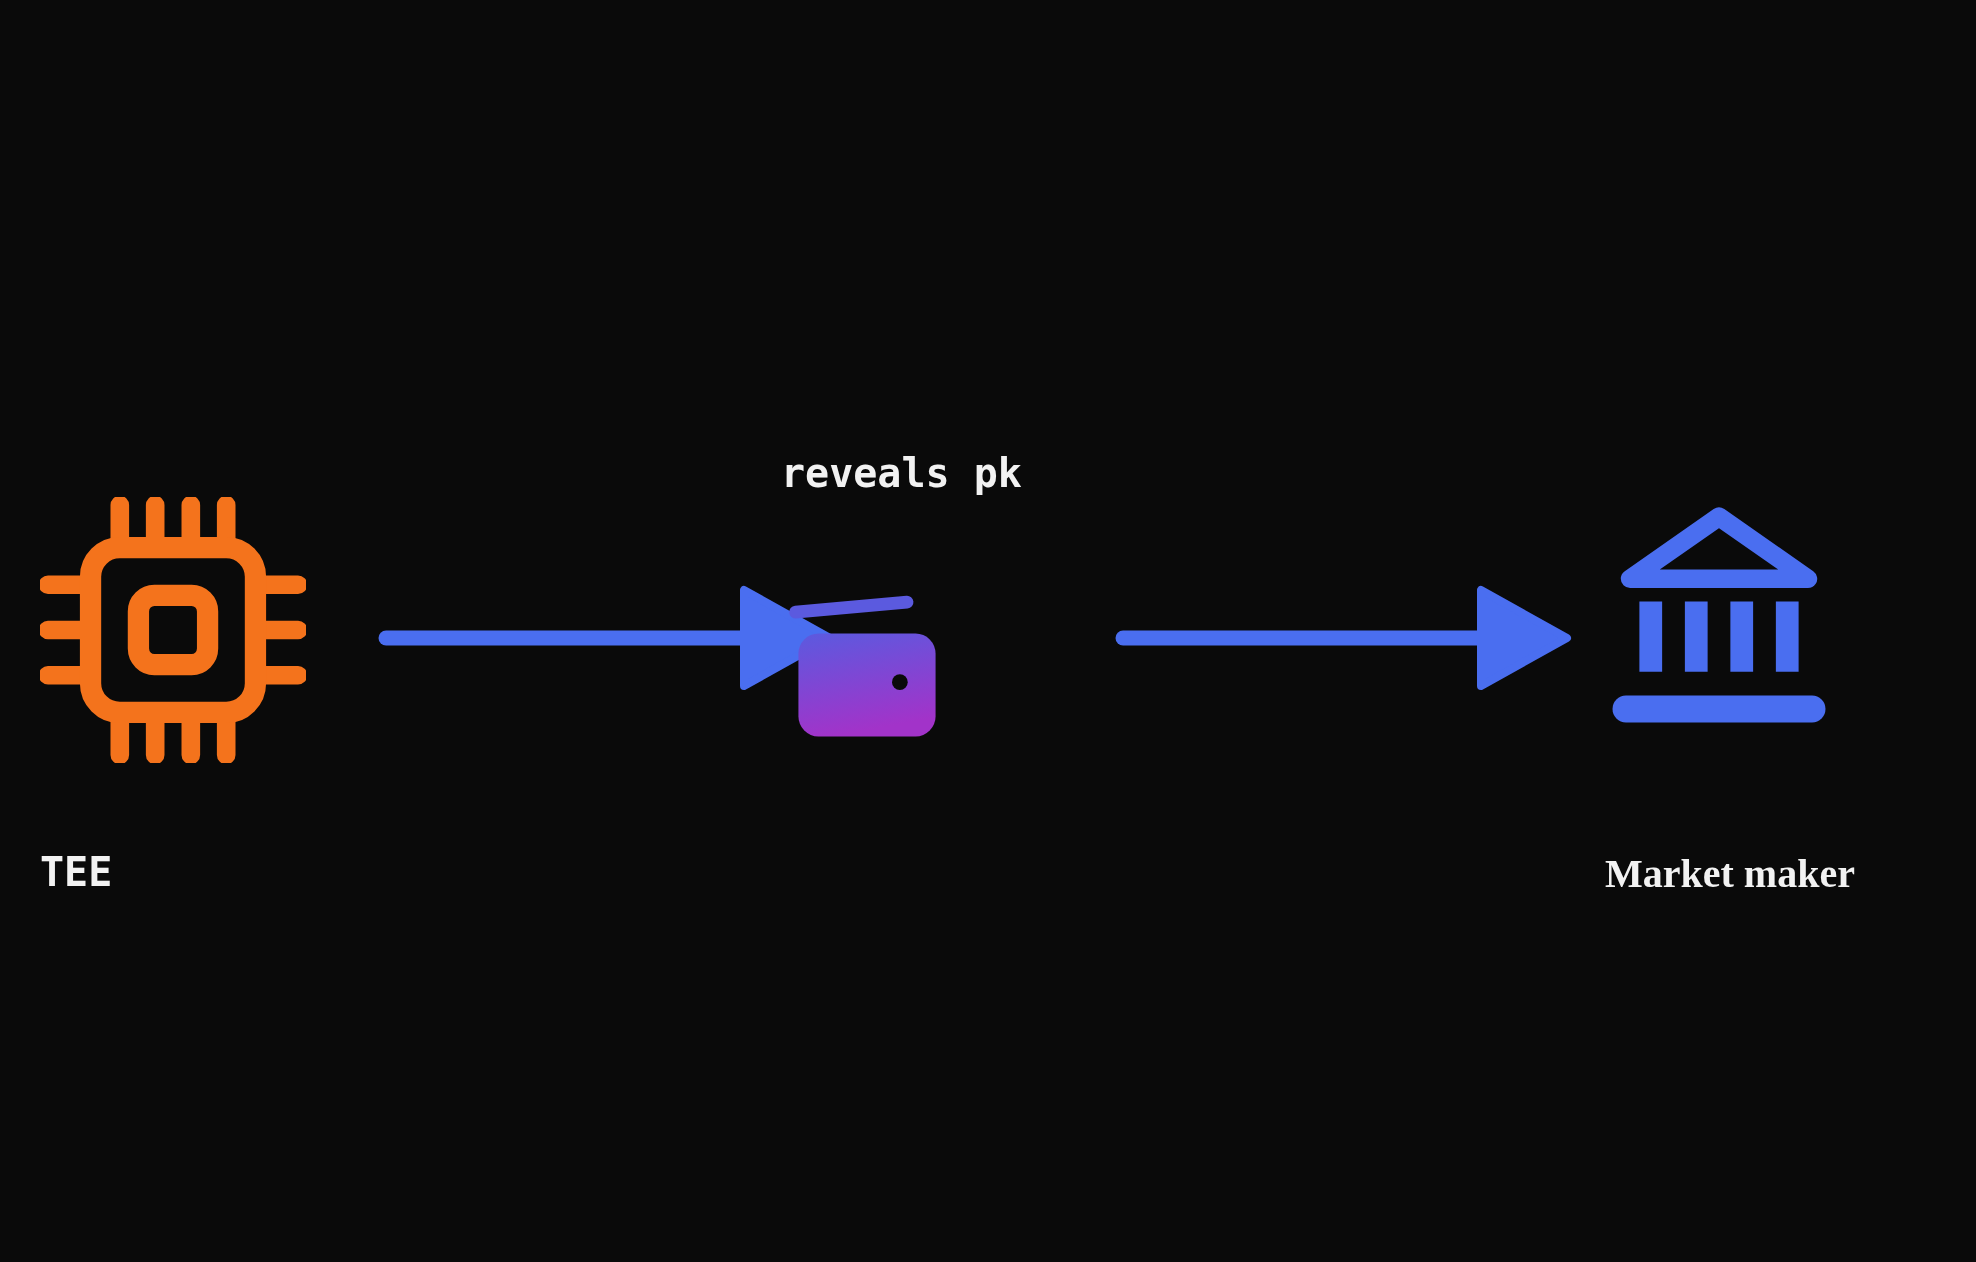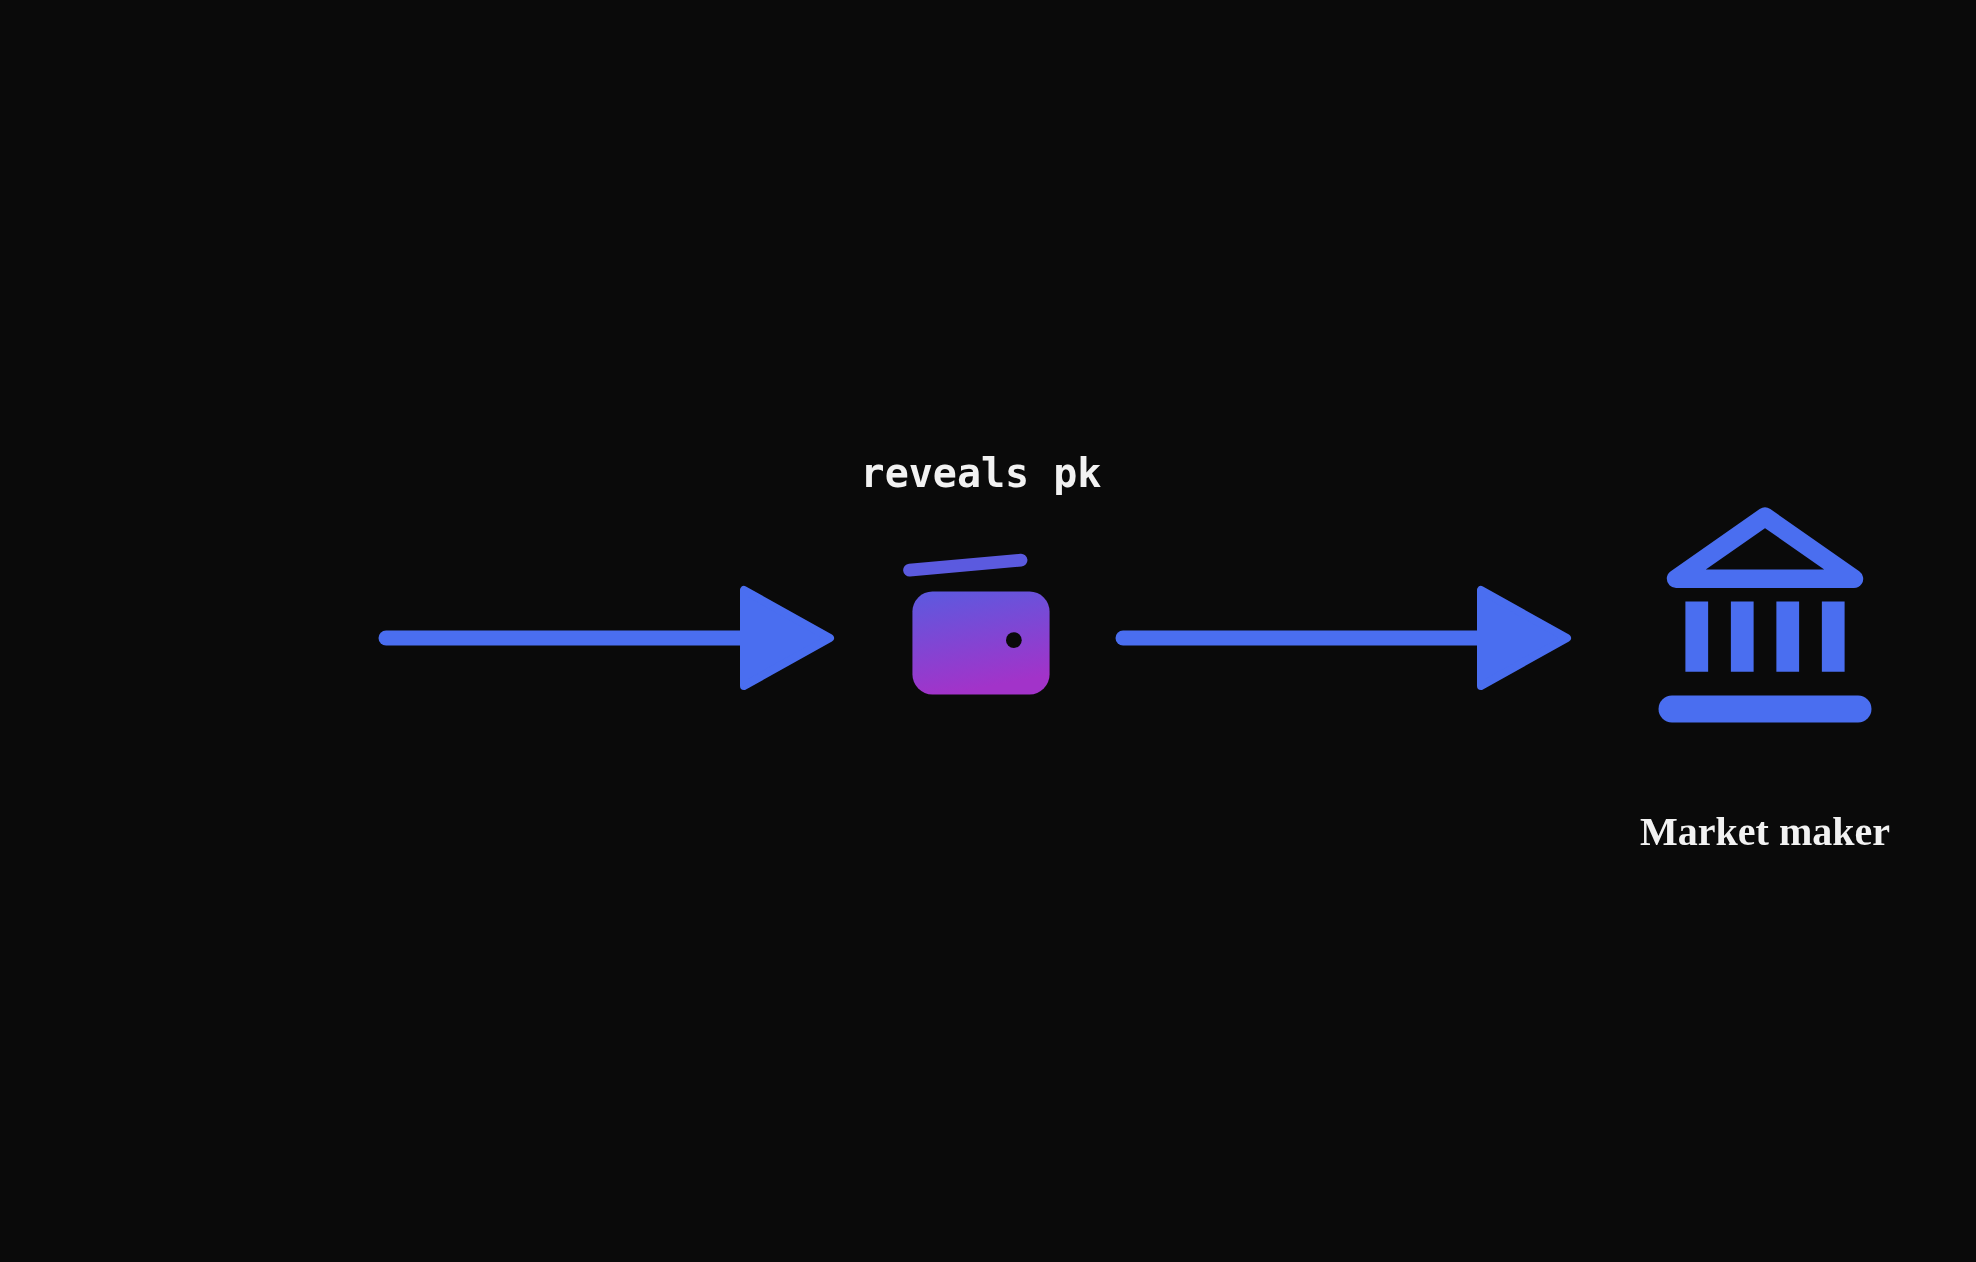--- a/index.html
+++ b/index.html
@@ -14,21 +14,21 @@
   }
   html,body{margin:0;padding:0;background:var(--c-background);}
   .canvas{
     position:relative;
     width:1976px;
     height:1262px;
     background:var(--c-background);
     overflow:hidden;
     font-family:"DejaVu Sans Mono","Liberation Mono",monospace;
   }
-  .node{position:absolute;display:flex;flex-direction:column;align-items:center;}
+  .node{position:absolute;display:flex;flex-direction:column;align-items:flex-start;gap:42px;}
   .node-tee{left:40px;top:497px;width:320px;}
   .node-wallet{left:781px;top:450px;width:400px;}
   .node-bank{left:1605px;top:494px;width:320px;}
   .label{
     color:var(--c-text);
     font-weight:bold;
     font-size:40px;
     line-height:47px;
     white-space:nowrap;
     text-align:center;
@@ -47,20 +47,33 @@
   .wallet-body{fill:url(#walletGrad);}
   .wallet-dot{fill:var(--c-wallet_dot);}
   .wallet-stop-top{stop-color:var(--c-wallet_top);}
   .wallet-stop-bottom{stop-color:var(--c-wallet_bottom);}
 </style>
 </head>
 <body>
 
 <div class="canvas">
 
+  <div class="node node-tee">
+    <svg width="266" height="266" viewBox="0 0 100 100">
+      <g class="chip-stroke" stroke-width="7" stroke-linecap="round">
+        <path d="M30 3v13M43.3 3v13M56.7 3v13M70 3v13"></path>
+        <path d="M30 84v13M43.3 84v13M56.7 84v13M70 84v13"></path>
+        <path d="M3 33h13M3 50h13M3 67h13"></path>
+        <path d="M84 33h13M84 50h13M84 67h13"></path>
+      </g>
+      <rect class="chip-stroke" x="19" y="19" width="62" height="62" rx="11" stroke-width="8"></rect>
+      <rect class="chip-stroke" x="37" y="37" width="26" height="26" rx="6" stroke-width="8"></rect>
+    </svg>
+    <div class="label">TEE</div>
+  </div>
 
   <svg class="arrow arrow-1" width="460" height="120" viewBox="0 0 460 120">
     <line class="arrow-stroke" x1="8" y1="60" x2="372" y2="60" stroke-width="15" stroke-linecap="round"></line>
     <polygon class="arrow-fill" points="366,12 366,108 452,60" stroke-width="8" stroke-linejoin="round"></polygon>
   </svg>
 
   <div class="node node-wallet">
     <div class="label">reveals pk</div>
     <svg width="172" height="150" viewBox="0 0 120 105">
       <defs>

